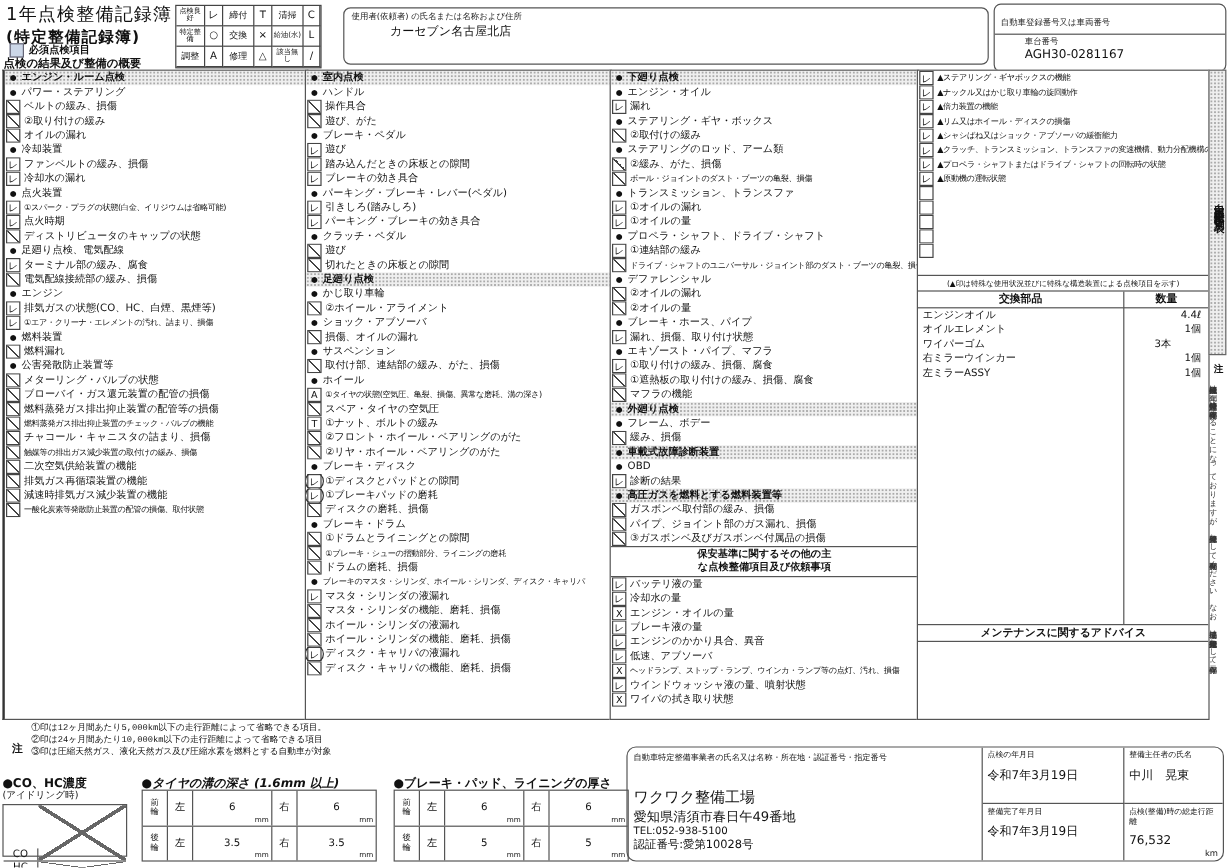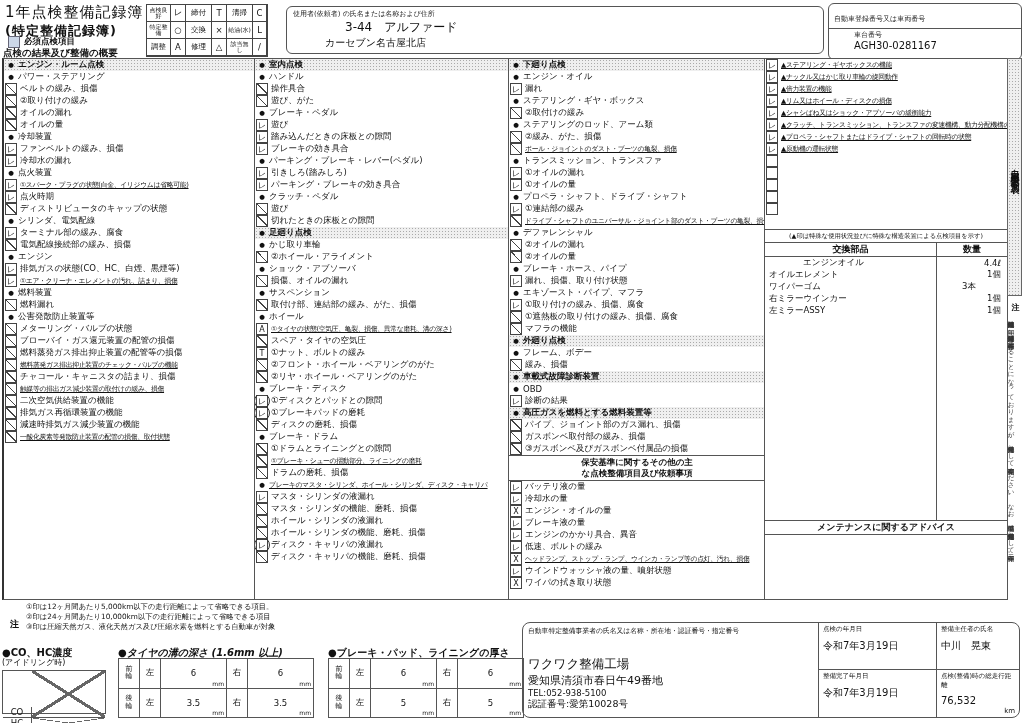--- a/index.html
+++ b/index.html
@@ -23,41 +23,41 @@
   .col{border:1px solid #555;background:#fff;overflow:hidden;}
   .row{height:12px;display:flex;align-items:center;overflow:hidden;}
   .row.sec{font-weight:bold;background-color:#efefef;
      background-image:radial-gradient(circle,#aaa 0.7px,transparent 0.9px);background-size:3px 3px;}
   .blt{width:14px;flex:none;text-align:center;font-size:6.5px;}
   .cb{width:10px;height:10px;flex:none;border:1px solid #444;margin:0 3px 0 1px;position:relative;
       display:flex;align-items:center;justify-content:center;font-size:8px;background:#fff;}
   .cb.slash{background-image:linear-gradient(to top right,transparent 46%,#444 46%,#444 55%,transparent 55%);}
   .cb.circled::after{content:"";position:absolute;inset:-3px;border:1px solid #333;border-radius:50%;}
   .lbl{font-size:8.5px;white-space:nowrap;}
-  .lbl.sm{font-size:6.8px;letter-spacing:-0.3px;text-decoration:underline;}
+  .lbl.sm{font-size:6.8px;letter-spacing:-0.3px;}
   
   .safetyhdr{border-top:1px solid #555;border-bottom:1px solid #555;height:24px;
      display:flex;flex-direction:column;align-items:center;justify-content:center;
      font-size:8.5px;font-weight:bold;line-height:11px;}
   
   .noteline{border-top:1px solid #555;border-bottom:1px solid #555;height:12px;
      display:flex;align-items:center;justify-content:center;font-size:6.3px;}
   .partshdr{display:flex;border-bottom:1px solid #555;height:13px;font-size:9px;font-weight:bold;align-items:center;}
   .partshdr>div{display:flex;align-items:center;justify-content:center;}
   .prow{display:flex;height:12px;font-size:8.5px;align-items:center;}
   .advhdr{border-top:1px solid #555;border-bottom:1px solid #555;height:13px;
      display:flex;align-items:center;justify-content:center;font-size:9px;font-weight:bold;}
   
   .vband{writing-mode:vertical-rl;text-orientation:upright;font-size:9px;font-weight:bold;
      letter-spacing:2px;text-align:center;border:1px solid #666;
      background-color:#efefef;background-image:radial-gradient(circle,#aaa 0.7px,transparent 0.9px);
      background-size:3px 3px;}
   .vnote{writing-mode:vertical-rl;text-orientation:upright;font-size:6.5px;line-height:8px;color:#333;}
   
-  .notes{font-size:7.3px;line-height:10px;}
+  .notes{font-size:7.3px;line-height:10px;font-family:Liberation Mono, monospace;}
   .btitle{font-size:10px;font-weight:bold;}
   .mtable{border:1px solid #555;display:flex;flex-direction:column;}
   .mrow{display:flex;flex:1;}
   .mrow+.mrow{border-top:1px solid #555;}
   .mcell{border-right:1px solid #555;display:flex;align-items:center;justify-content:center;
      font-size:8.5px;position:relative;}
   .mcell:last-child{border-right:none;}
   .mcell .unit{position:absolute;right:2px;bottom:1px;font-size:6px;}
   .wheel{font-size:7px;line-height:7.5px;text-align:center;}
   .diag{background-image:linear-gradient(to top right,transparent 48%,#666 48%,#666 52%,transparent 52%),
@@ -102,21 +102,20 @@
     <div>調整</div>
     <div class="mk">A</div>
     <div>修理</div>
     <div class="mk">△</div>
     <div class="sm">該当無し</div>
     <div class="mk">/</div>
   </div>
 
 <div class="abs rbox" style="left:286px;top:6px;width:536px;height:46px;">
   <div class="boxlbl" style="padding:2px 6px 0;">使用者(依頼者) の氏名または名称および住所</div>
-  <div style="font-size:12px;padding:0 0 0 58px;">3-44　アルファード</div>
   <div style="font-size:10px;padding:0 0 0 38px;">カーセブン名古屋北店</div>
 </div>
 
 <div class="abs rbox" style="left:828px;top:3px;width:192px;height:55px;">
   <div style="height:25px;border-bottom:1px solid #555;padding:2px 5px 0;box-sizing:border-box;">
     <span class="boxlbl">自動車登録番号又は車両番号</span>
   </div>
   <div style="padding:1px 5px 0;margin-left:20px;">
     <div class="boxlbl">車台番号</div>
     <div style="font-size:10px;">AGH30-0281167</div>
@@ -138,24 +137,20 @@
     </div>
     <div class="row">
       <span class="cb slash"></span>
       <span class="lbl">②取り付けの緩み</span>
     </div>
     <div class="row">
       <span class="cb slash"></span>
       <span class="lbl">オイルの漏れ</span>
     </div>
     <div class="row">
-      <span class="cb slash"></span>
-      <span class="lbl">オイルの量</span>
-    </div>
-    <div class="row">
       <span class="blt">●</span>
       <span class="lbl">冷却装置</span>
     </div>
     <div class="row">
       <span class="cb">レ</span>
       <span class="lbl">ファンベルトの緩み、損傷</span>
     </div>
     <div class="row">
       <span class="cb">レ</span>
       <span class="lbl">冷却水の漏れ</span>
@@ -171,21 +166,21 @@
     <div class="row">
       <span class="cb">レ</span>
       <span class="lbl">点火時期</span>
     </div>
     <div class="row">
       <span class="cb slash"></span>
       <span class="lbl">ディストリビュータのキャップの状態</span>
     </div>
     <div class="row">
       <span class="blt">●</span>
-      <span class="lbl">シリンダ、電気配線</span>
+      <span class="lbl">足廻り点検、電気配線</span>
     </div>
     <div class="row">
       <span class="cb">レ</span>
       <span class="lbl">ターミナル部の緩み、腐食</span>
     </div>
     <div class="row">
       <span class="cb slash"></span>
       <span class="lbl">電気配線接続部の緩み、損傷</span>
     </div>
     <div class="row">
@@ -541,25 +536,25 @@
       <div class="row">
         <span class="cb">レ</span>
         <span class="lbl">診断の結果</span>
       </div>
       <div class="row sec">
         <span class="blt">●</span>
         <span class="lbl">高圧ガスを燃料とする燃料装置等</span>
       </div>
       <div class="row">
         <span class="cb slash"></span>
+        <span class="lbl">ガスボンベ取付部の緩み、損傷</span>
+      </div>
+      <div class="row">
+        <span class="cb slash"></span>
         <span class="lbl">パイプ、ジョイント部のガス漏れ、損傷</span>
-      </div>
-      <div class="row">
-        <span class="cb slash"></span>
-        <span class="lbl">ガスボンベ取付部の緩み、損傷</span>
       </div>
       <div class="row">
         <span class="cb slash"></span>
         <span class="lbl">③ガスボンベ及びガスボンベ付属品の損傷</span>
       </div>
     </div>
   <div class="safetyhdr">
     <div>保安基準に関するその他の主</div>
     <div>な点検整備項目及び依頼事項</div>
   </div>
@@ -579,21 +574,21 @@
       <div class="row">
         <span class="cb">レ</span>
         <span class="lbl">ブレーキ液の量</span>
       </div>
       <div class="row">
         <span class="cb">レ</span>
         <span class="lbl">エンジンのかかり具合、異音</span>
       </div>
       <div class="row">
         <span class="cb">レ</span>
-        <span class="lbl">低速、ボルトの緩み</span>
+        <span class="lbl">低速、アブソーバ</span>
       </div>
       <div class="row">
         <span class="cb">X</span>
         <span class="lbl sm">ヘッドランプ、ストップ・ランプ、ウインカ・ランプ等の点灯、汚れ、損傷</span>
       </div>
       <div class="row">
         <span class="cb">レ</span>
         <span class="lbl">ウインドウォッシャ液の量、噴射状態</span>
       </div>
       <div class="row">
@@ -659,21 +654,21 @@
       </div>
     </div>
   <div class="noteline">(▲印は特殊な使用状況並びに特殊な構造装置による点検項目を示す)</div>
   <div style="height:277px;position:relative;">
     <div class="partshdr">
       <div style="flex:1;">交換部品</div>
       <div style="width:70px;border-left:1px solid #555;">数量</div>
     </div>
     <div id="partsRows">
         <div class="prow">
-          <span style="flex: 1 1 0%; padding-left: 4px; margin-left: 34px;">エンジンオイル</span>
+          <span style="flex: 1 1 0%; padding-left: 4px;">エンジンオイル</span>
           <span style="width: 64px; text-align: right; padding-right: 6px;">4.4ℓ</span>
         </div>
         <div class="prow">
           <span style="flex: 1 1 0%; padding-left: 4px;">オイルエレメント</span>
           <span style="width: 64px; text-align: right; padding-right: 6px;">1個</span>
         </div>
         <div class="prow">
           <span style="flex: 1 1 0%; padding-left: 4px;">ワイパーゴム</span>
           <span style="width: 64px; text-align: center; padding-right: 6px;">3本</span>
         </div>

